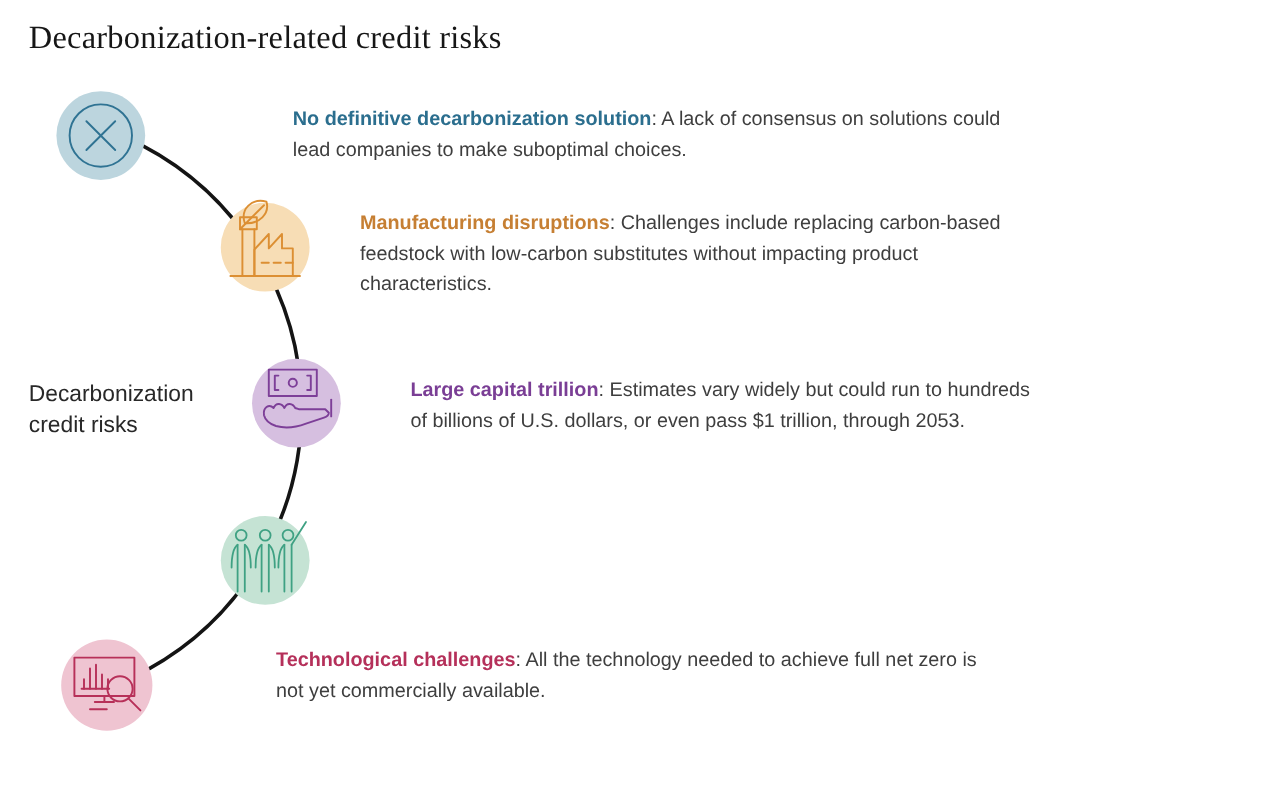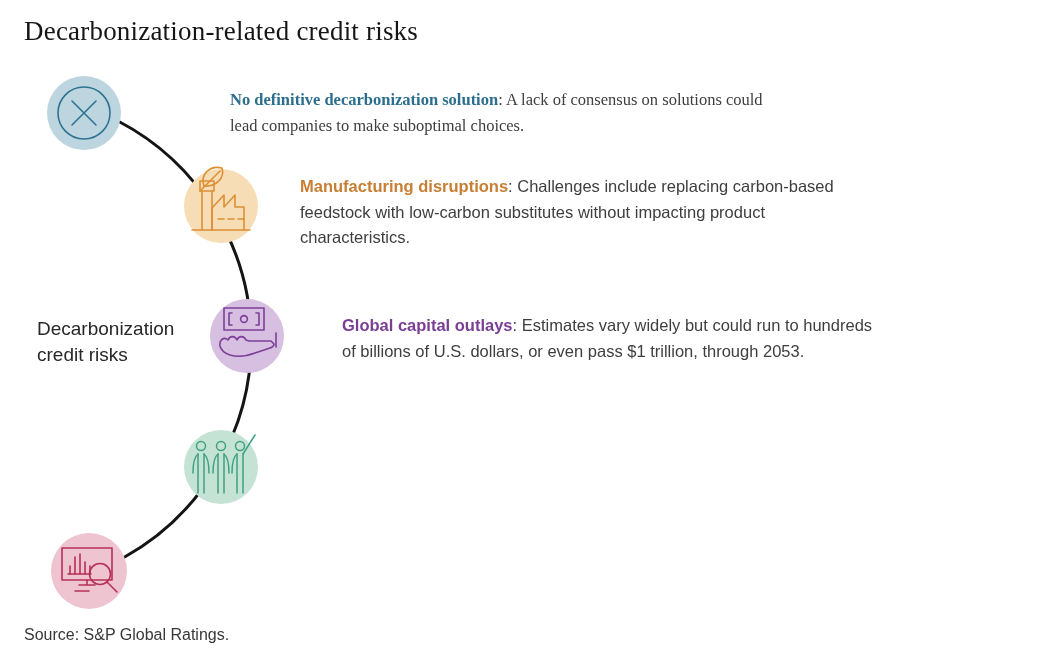--- a/index.html
+++ b/index.html
@@ -12,27 +12,27 @@
     position:absolute;left:24px;top:16px;margin:0;
     font-family:"Liberation Serif", serif;font-weight:400;
     font-size:27px;color:#161616;letter-spacing:.2px;
   }
   svg.flow{position:absolute;left:0;top:0;width:1060px;height:670px;}
   .risk-item{
     position:absolute;font-size:16.5px;line-height:25.5px;color:#3e3e3e;margin:0;
   }
   .risk-item .lead{font-weight:700;}
   .risk-item .body{white-space:pre-line;}
-  .item-1{left:230px;top:87px;width:785px;font-family:Liberation Serif, serif;}
+  .item-1{left:244px;top:87px;width:785px;}
   .item-2{left:300px;top:174px;width:715px;}
   .item-3{left:342px;top:313px;width:700px;}
   .item-4{left:300px;top:446px;width:695px;}
   .item-5{left:230px;top:538px;width:800px;}
   .center-label{
-    position:absolute;left:37px;top:316px;margin:0;
+    position:absolute;left:24px;top:316px;margin:0;
     font-size:19px;line-height:26px;color:#282828;white-space:pre-line;
   }
   .source-note{
     position:absolute;left:24px;top:626px;margin:0;
     font-size:16px;color:#383838;
   }
 </style>
 </head>
 <body>
 
@@ -111,24 +111,27 @@
 lead companies to make suboptimal choices.</span>
   </p>
 
   <p class="risk-item item-2">
     <span class="lead" style="color: rgb(198, 127, 51); margin-top: 39px;">Manufacturing disruptions</span><span class="body">: Challenges include replacing carbon-based
 feedstock with low-carbon substitutes without impacting product
 characteristics.</span>
   </p>
 
   <p class="risk-item item-3">
-    <span class="lead" style="color: rgb(122, 62, 149);">Global capital outlays</span><span class="body">: Estimates vary widely but could run to hundreds
+    <span class="lead" style="color: rgb(122, 62, 149);">Large capital trillion</span><span class="body">: Estimates vary widely but could run to hundreds
 of billions of U.S. dollars, or even pass $1 trillion, through 2053.</span>
   </p>
 
 
+  <p class="risk-item item-5">
+    <span class="lead" style="color: rgb(181, 48, 90);">Technological challenges</span><span class="body">: All the technology needed to achieve full net zero is
+not yet commercially available.</span>
+  </p>
 
   <p class="center-label">Decarbonization
 credit risks</p>
 
-  <p class="source-note">Source: S&amp;P Global Ratings.</p>
 
 </div>
 
 </body></html>

